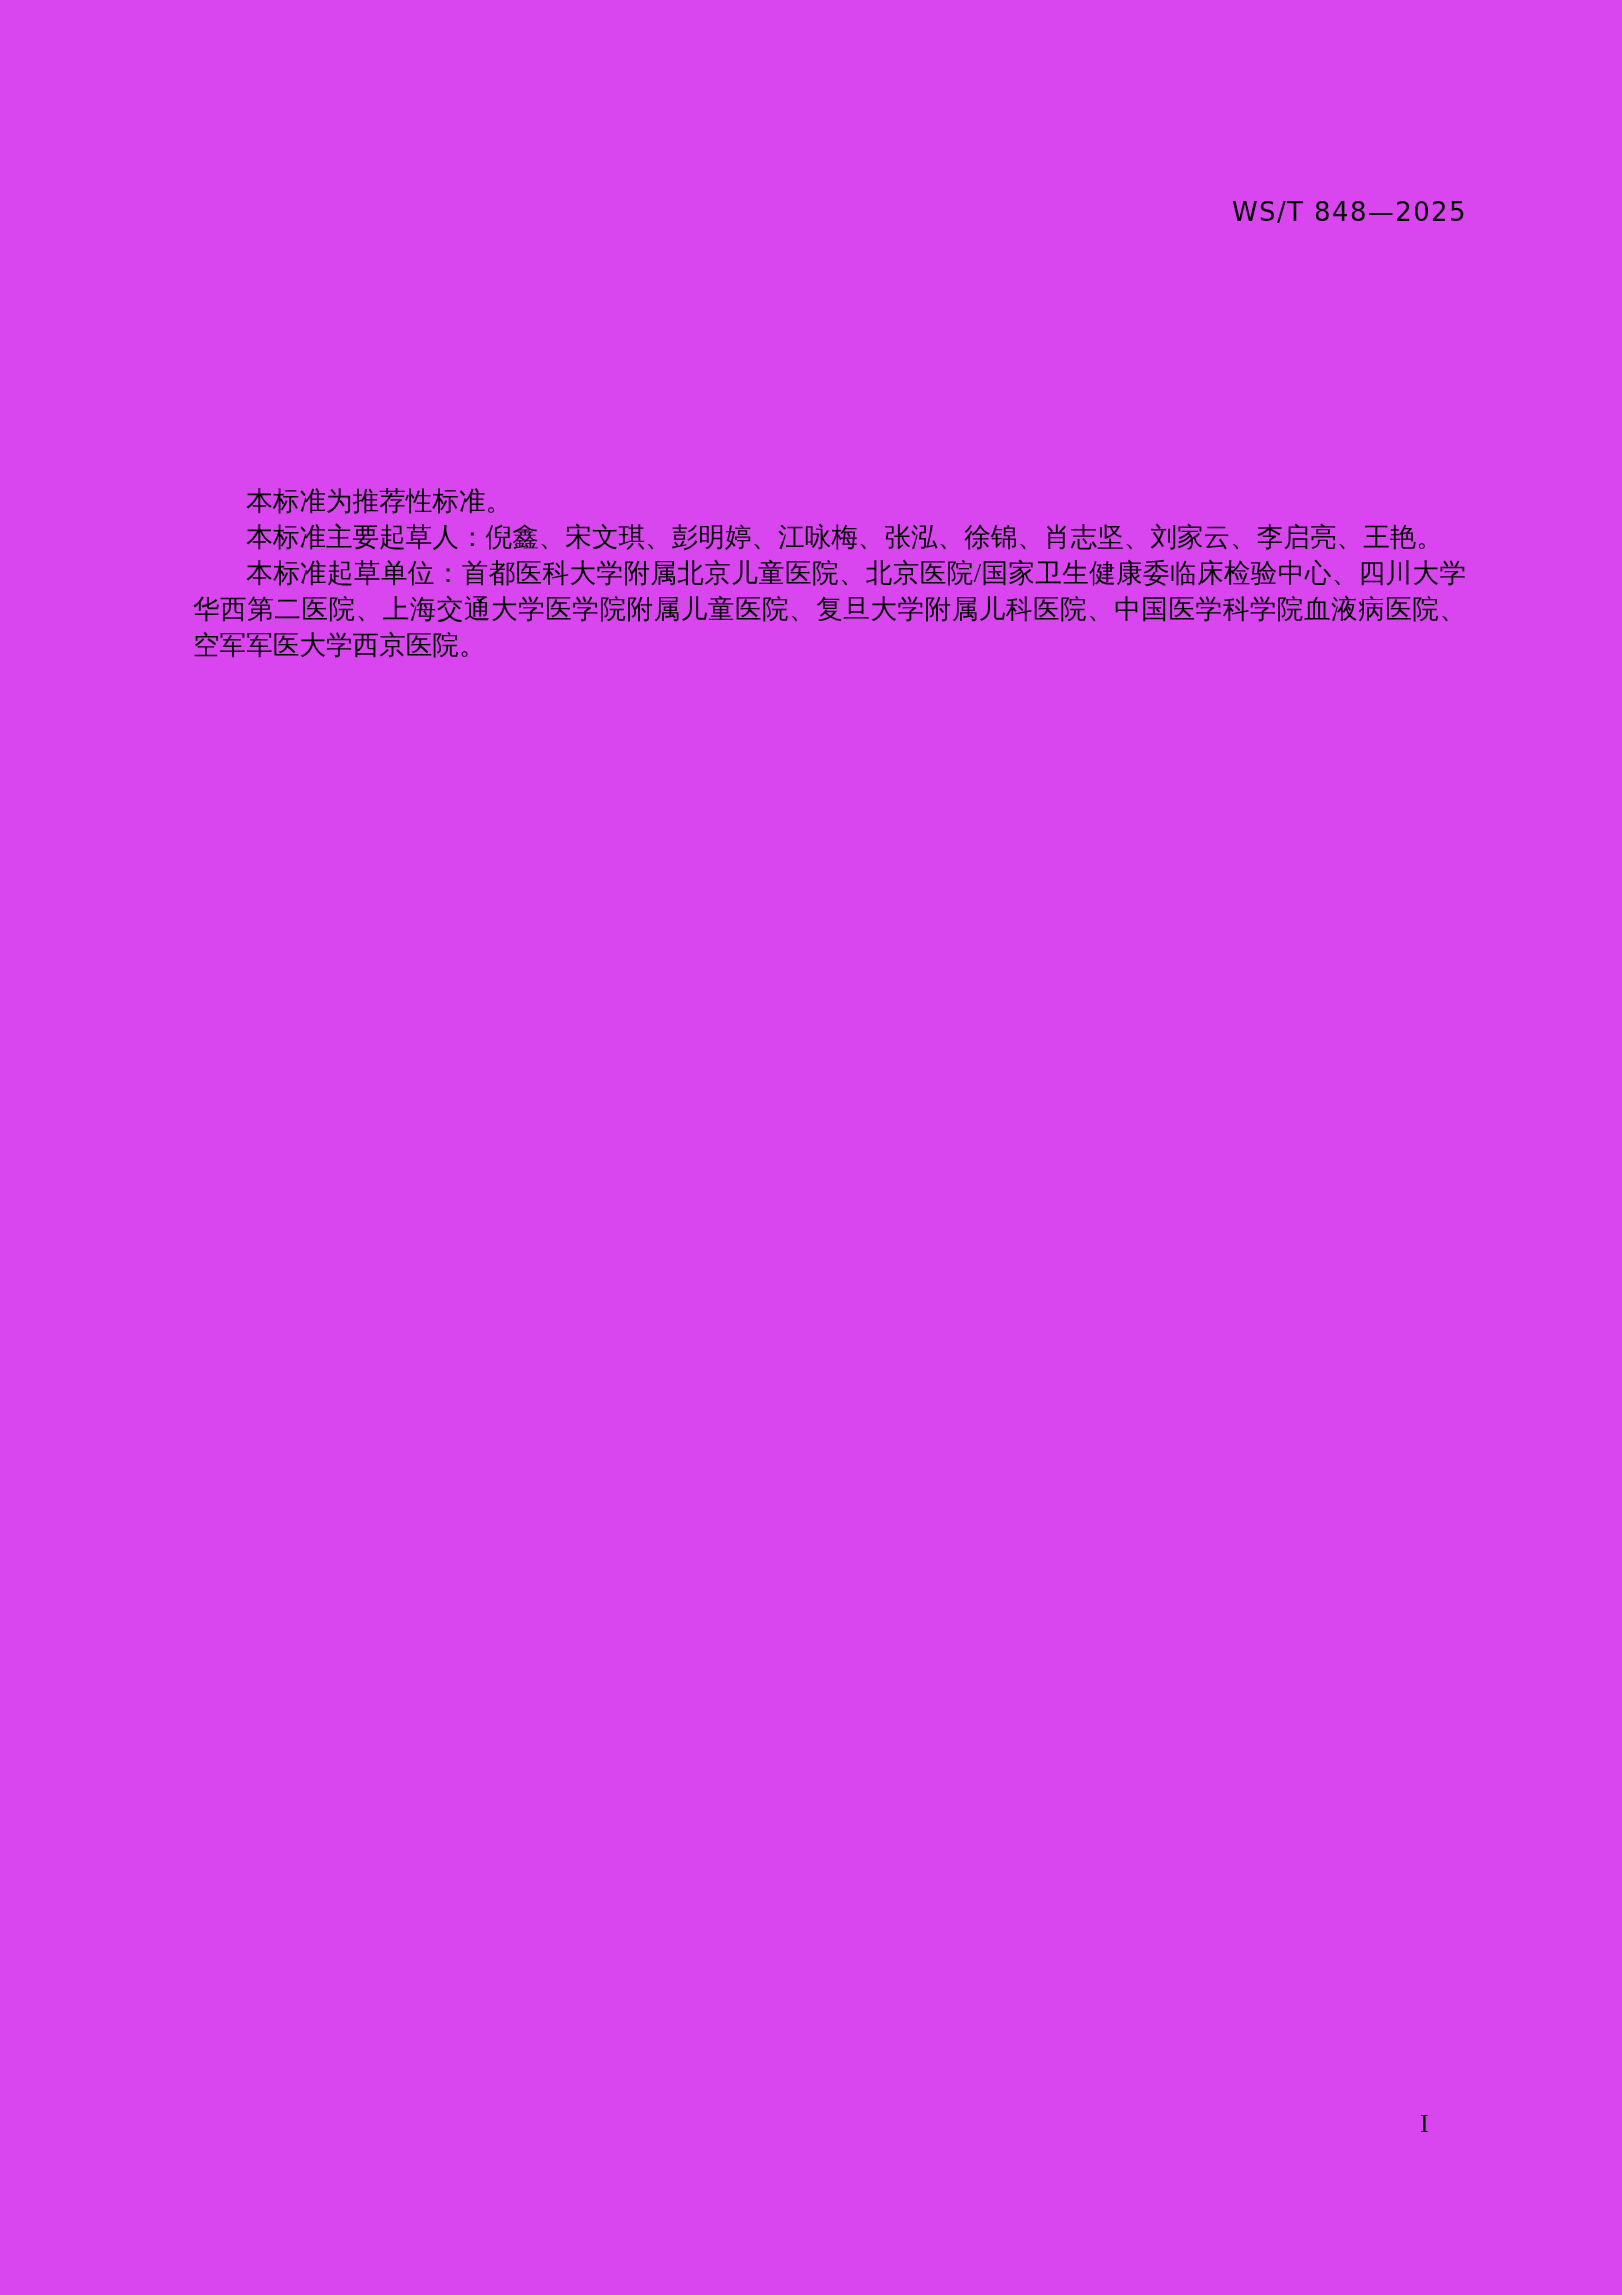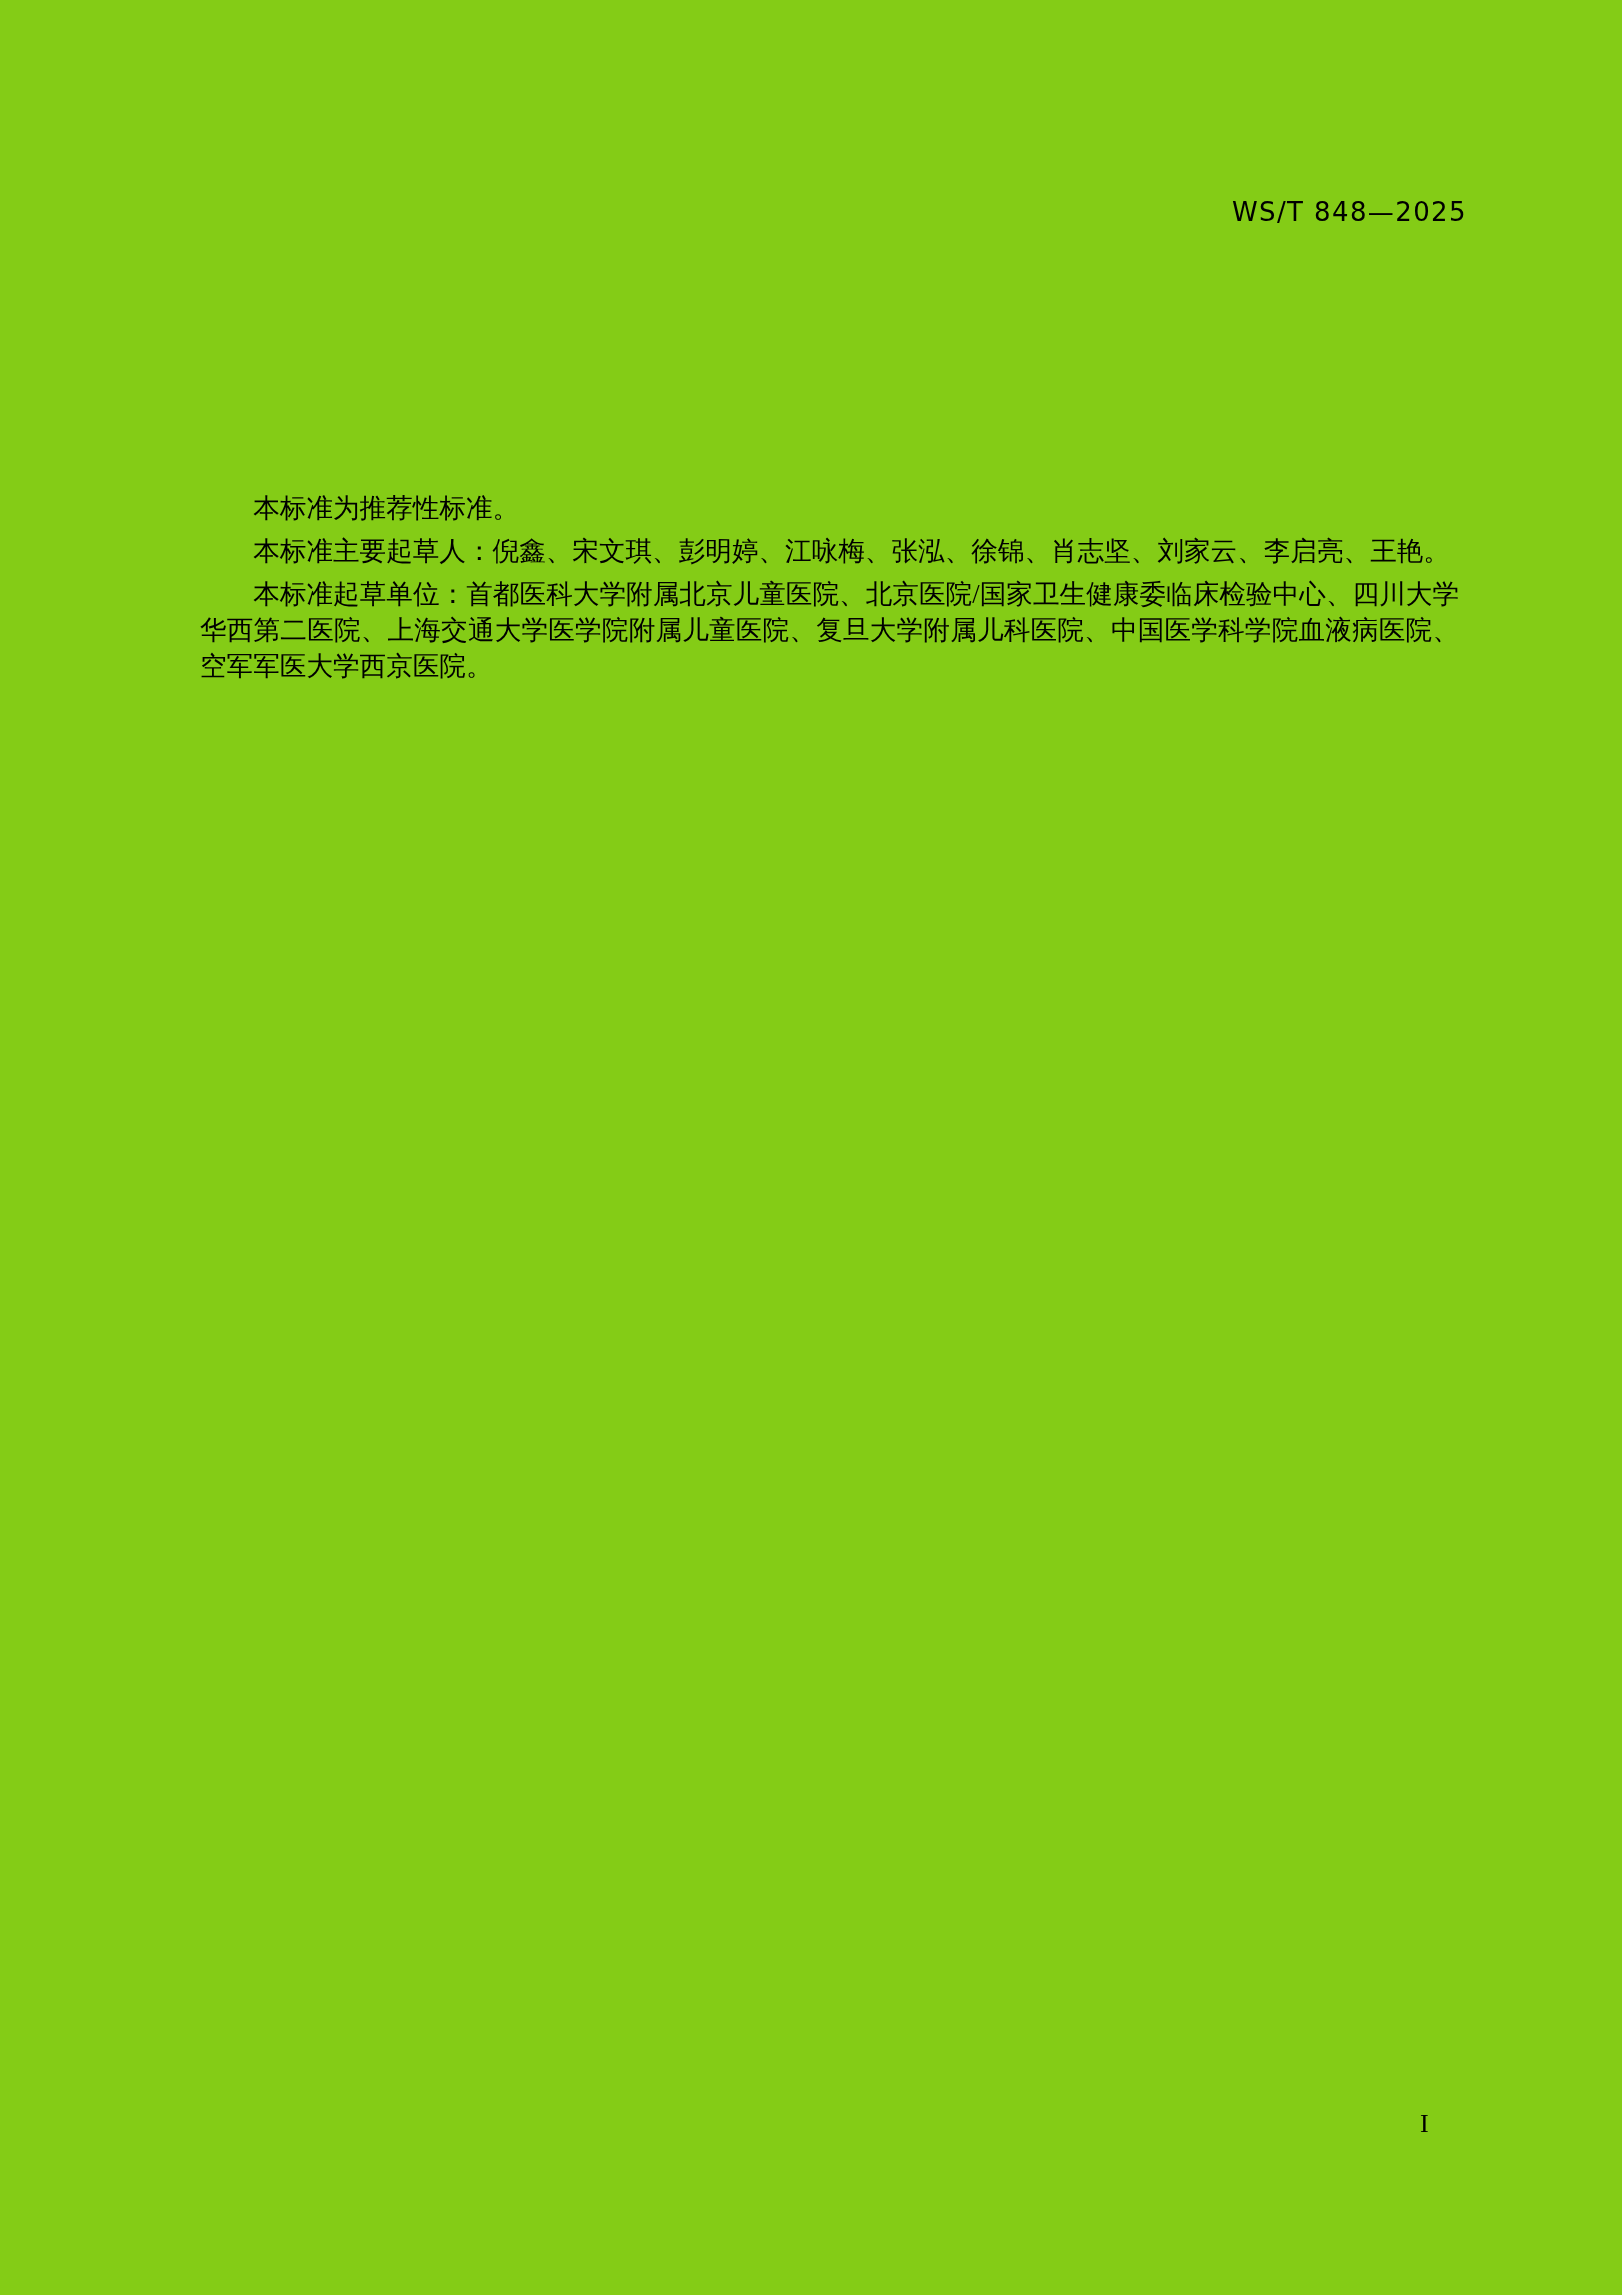--- a/index.html
+++ b/index.html
@@ -5,21 +5,21 @@
   * { box-sizing: border-box; }
   html, body {
     margin: 0;
     padding: 0;
     background: #ffffff;
   }
   .page {
     position: relative;
     width: 1623px;
     height: 2295px;
-    background: #84cc16;
+    background: #d946ef;
     color: #000000;
     font-family: "Liberation Serif", serif;
     overflow: hidden;
   }
   .header-code {
     position: absolute;
     top: 197px;
     right: 156px;
     font-family: "DejaVu Sans", "Liberation Sans", sans-serif;
     font-size: 26px;
@@ -44,21 +44,21 @@
     position: absolute;
     top: 483px;
     left: 193px;
     width: 1273px;
     font-size: 26.6px;
     line-height: 36px;
     text-align: justify;
     color: #000000;
   }
   .body-text p {
-    margin: 7px;
+    margin: 0;
     padding: 0;
     text-indent: 2em;
   }
   .page-number {
     position: absolute;
     top: 2109px;
     left: 1420px;
     font-family: "Liberation Serif", serif;
     font-size: 26px;
     color: #000000;

